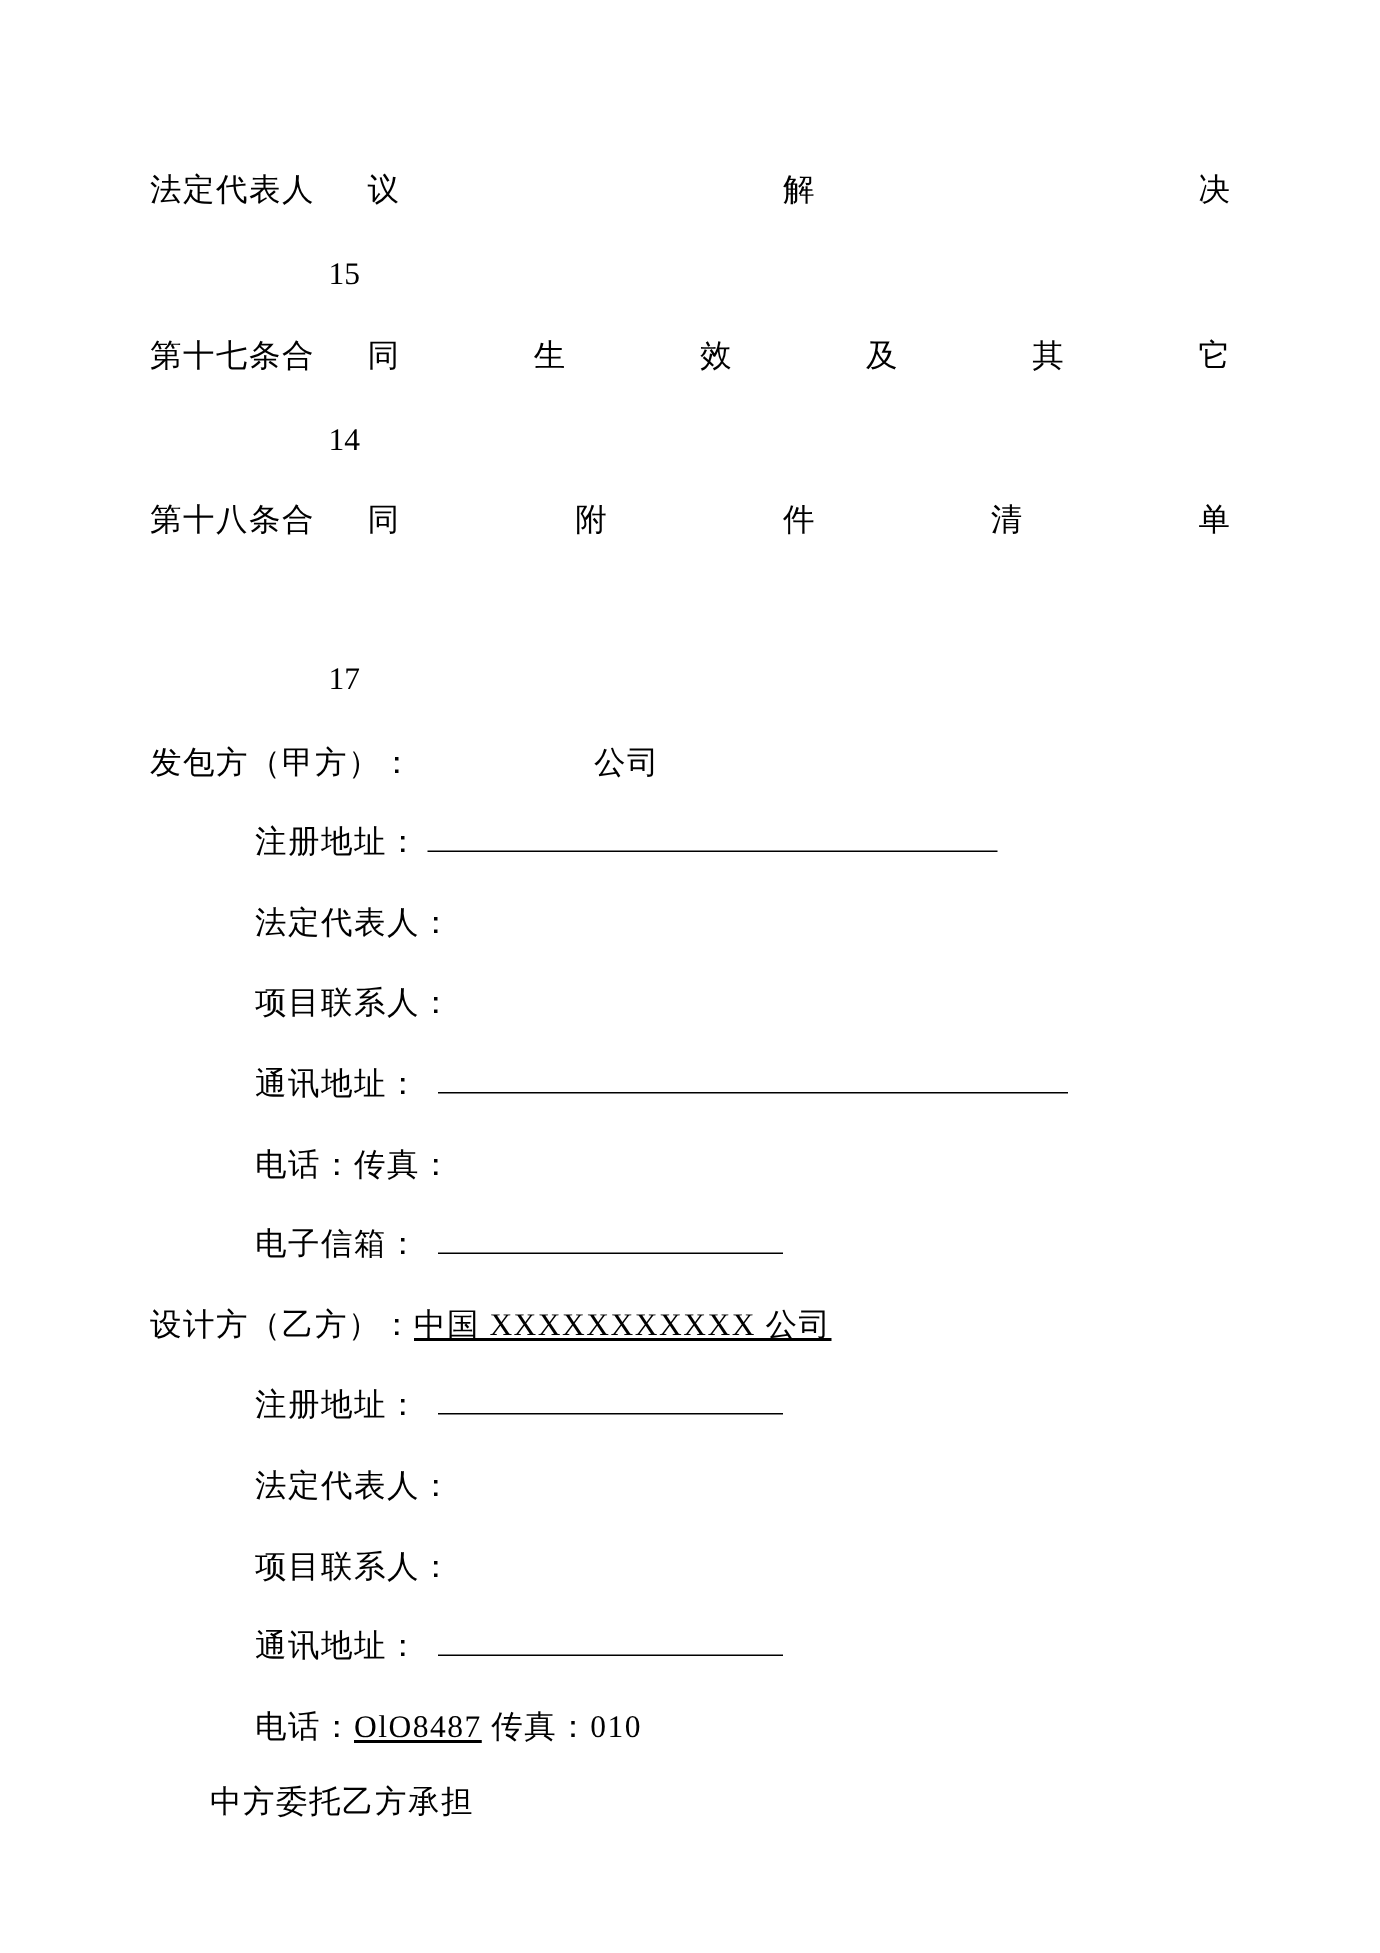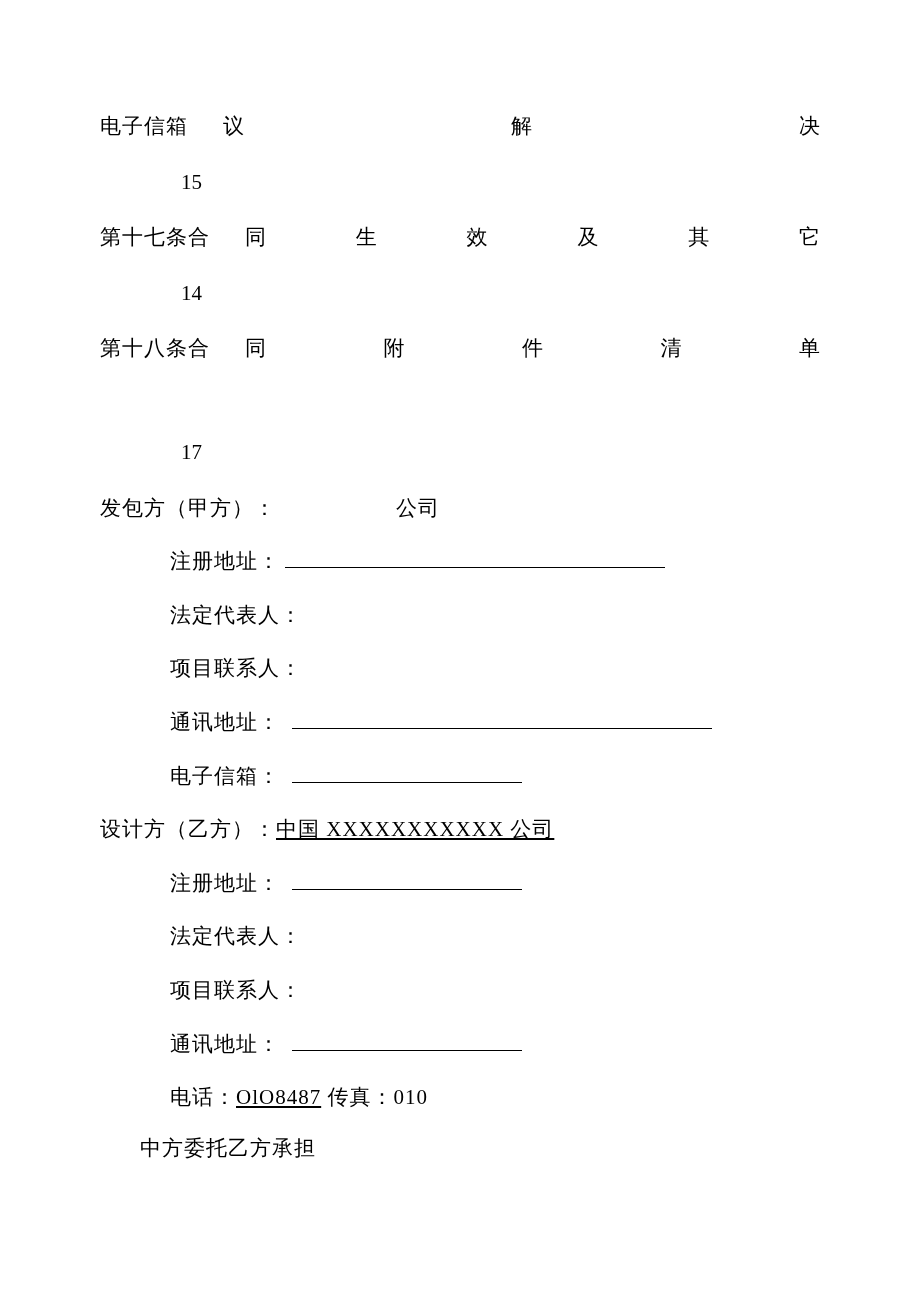--- a/index.html
+++ b/index.html
@@ -30,21 +30,21 @@
     .toc-spread {
       flex: 1;
       display: flex;
       justify-content: space-between;
       padding-left: 35px;
     }
     .toc-spread span {
       display: inline-block;
     }
     .toc-pagenum {
-      margin-left: 81px;
+      margin-left: 119px;
       margin-bottom: 22px;
     }
     .content-block {
       margin-top: 5px;
     }
     .field-line {
       margin-bottom: 17px;
       letter-spacing: 1px;
       margin-top: 20px;
     }
@@ -75,21 +75,21 @@
     .entrust-line {
       margin-left: 40px;
       margin-top: 2px;
       letter-spacing: 1px;
     }
   </style>
 </head>
 <body>
 
 <div class="toc-line">
-  <span class="toc-prefix">电子信箱</span>
+  <span class="toc-prefix">法定代表人</span>
   <span class="toc-spread">
     <span>议</span>
     <span>解</span>
     <span>决</span>
   </span>
 </div>
 <div class="toc-pagenum">15</div>
 
 <div class="toc-line">
   <span class="toc-prefix">第十七条合</span>
@@ -97,21 +97,21 @@
     <span>同</span>
     <span>生</span>
     <span>效</span>
     <span>及</span>
     <span>其</span>
     <span>它</span>
   </span>
 </div>
 <div class="toc-pagenum">14</div>
 
-<div class="toc-line" style="margin-bottom:70px;">
+<div class="toc-line" style="margin-bottom:70px;font-family:Liberation Mono, monospace;">
   <span class="toc-prefix">第十八条合</span>
   <span class="toc-spread">
     <span>同</span>
     <span>附</span>
     <span>件</span>
     <span>清</span>
     <span>单</span>
   </span>
 </div>
 
@@ -122,20 +122,21 @@
     <span>发包方（甲方）：</span><span class="company-gap"></span><span>公司</span>
   </div>
   <div class="field-line field-indent">
     <span>注册地址：</span><span class="blank-underline party-a-blank1"></span>
   </div>
   <div class="field-line field-indent">法定代表人：</div>
   <div class="field-line field-indent">项目联系人：</div>
   <div class="field-line field-indent">
     <span>通讯地址：</span><span class="blank-underline party-a-blank2"></span>
   </div>
+  <div class="field-line field-indent">电话：传真：</div>
   <div class="field-line field-indent">
     <span>电子信箱：</span><span class="blank-underline party-a-blank3"></span>
   </div>
 
   <div class="field-line">
     <span>设计方（乙方）：</span><span class="underline">中国 XXXXXXXXXXX 公司</span>
   </div>
   <div class="field-line field-indent">
     <span>注册地址：</span><span class="blank-underline party-b-blank1"></span>
   </div>

